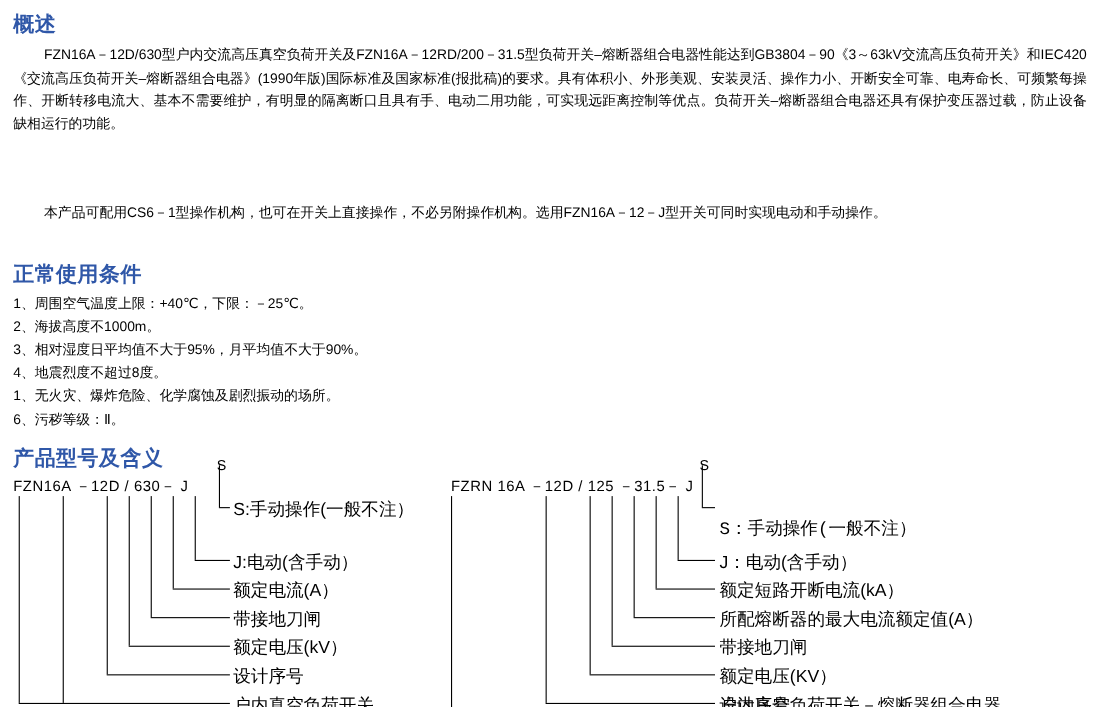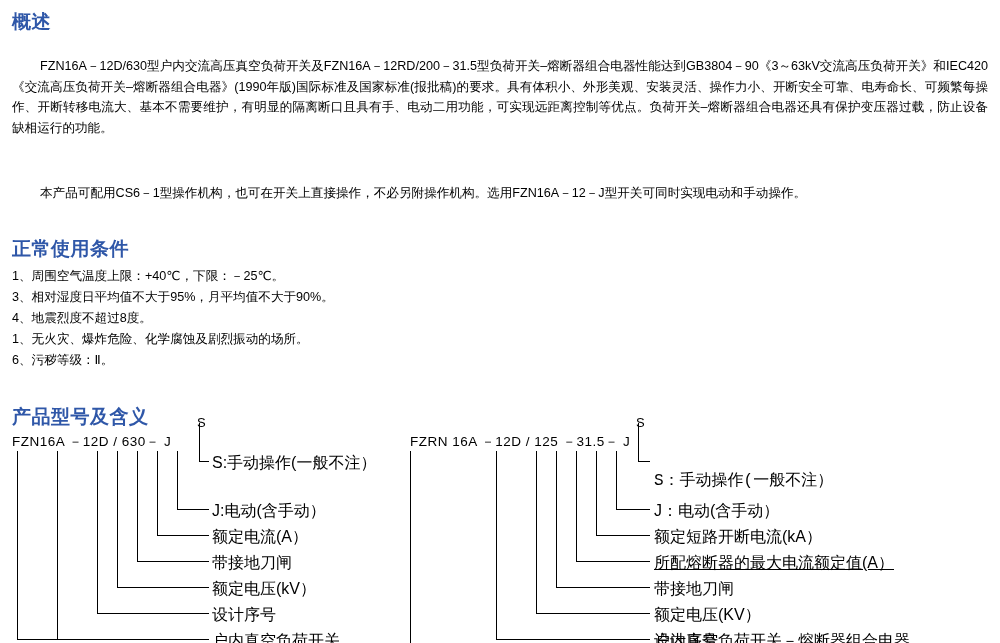--- a/index.html
+++ b/index.html
@@ -35,21 +35,21 @@
   #title-model { left: 12px; top: 404px; }
 
   .para {
     position: absolute;
     font-size: 12.6px;
     line-height: 20.5px;
     text-align: justify;
     text-justify: inter-ideograph;
     color: #000;
   }
-  #para-1 { left: 12px; top: 40px; width: 976px; text-indent: 28px; margin-top: 16px; }
+  #para-1 { left: 12px; top: 40px; width: 976px; text-indent: 28px; }
   #para-2 { left: 12px; top: 122px; width: 976px; text-indent: 28px; }
   #para-3 { left: 12px; top: 183px; width: 976px; text-indent: 28px; }
 
   .cond-list {
     position: absolute;
     left: 12px;
     top: 266px;
     width: 700px;
     font-size: 12.6px;
     line-height: 21px;
@@ -98,20 +98,21 @@
 
   <div class="section-title" id="title-overview">概述</div>
 
   <div class="para" id="para-1">FZN16A－12D/630型户内交流高压真空负荷开关及FZN16A－12RD/200－31.5型负荷开关–熔断器组合电器性能达到GB3804－90《3～63kV交流高压负荷开关》和IEC420《交流高压负荷开关–熔断器组合电器》(1990年版)国际标准及国家标准(报批稿)的要求。具有体积小、外形美观、安装灵活、操作力小、开断安全可靠、电寿命长、可频繁每操作、开断转移电流大、基本不需要维护，有明显的隔离断口且具有手、电动二用功能，可实现远距离控制等优点。负荷开关–熔断器组合电器还具有保护变压器过载，防止设备缺相运行的功能。</div>
   <div class="para" id="para-3">本产品可配用CS6－1型操作机构，也可在开关上直接操作，不必另附操作机构。选用FZN16A－12－J型开关可同时实现电动和手动操作。</div>
 
   <div class="section-title" id="title-conditions">正常使用条件</div>
 
   <div class="cond-list">
     <div class="cond-item">1、周围空气温度上限：+40℃，下限：－25℃。</div>
+    <div class="cond-item">2、海拔高度不1000m。</div>
     <div class="cond-item">3、相对湿度日平均值不大于95%，月平均值不大于90%。</div>
     <div class="cond-item">4、地震烈度不超过8度。</div>
     <div class="cond-item">1、无火灾、爆炸危险、化学腐蚀及剧烈振动的场所。</div>
     <div class="cond-item">6、污秽等级：Ⅱ。</div>
   </div>
 
   <div class="section-title" id="title-model">产品型号及含义</div>
 
   <div class="diag" id="diag-left">
     <div class="sup-s" style="left:197px; top:0px;">S</div>
@@ -160,21 +161,21 @@
     <div class="hline" style="left:216px; top:94px;  width:34px;"></div>
     <div class="hline" style="left:196px; top:120px; width:54px;"></div>
     <div class="hline" style="left:176px; top:146px; width:74px;"></div>
     <div class="hline" style="left:156px; top:172px; width:94px;"></div>
     <div class="hline" style="left:136px; top:198px; width:114px;"></div>
     <div class="hline" style="left:96px;  top:224px; width:154px;"></div>
 
     <div class="legend" style="left:254px; top:55px;font-family:Liberation Mono, monospace;">S：手动操作(一般不注）</div>
     <div class="legend" style="left:254px; top:86px;">J：电动(含手动）</div>
     <div class="legend" style="left:254px; top:112px;">额定短路开断电流(kA）</div>
-    <div class="legend" style="left:254px; top:138px;text-decoration:underline;">所配熔断器的最大电流额定值(A）</div>
+    <div class="legend" style="left:254px; top:138px;">所配熔断器的最大电流额定值(A）</div>
     <div class="legend" style="left:254px; top:164px;">带接地刀闸</div>
     <div class="legend" style="left:254px; top:190px;">额定电压(KV）</div>
     <div class="legend" style="left:254px; top:216px;">设计序号</div>
 
   </div>
 
   <div class="legend" style="position:absolute; left:654px; top:631px;">户内真空负荷开关－熔断器组合电器</div>
 
 </div>
 

